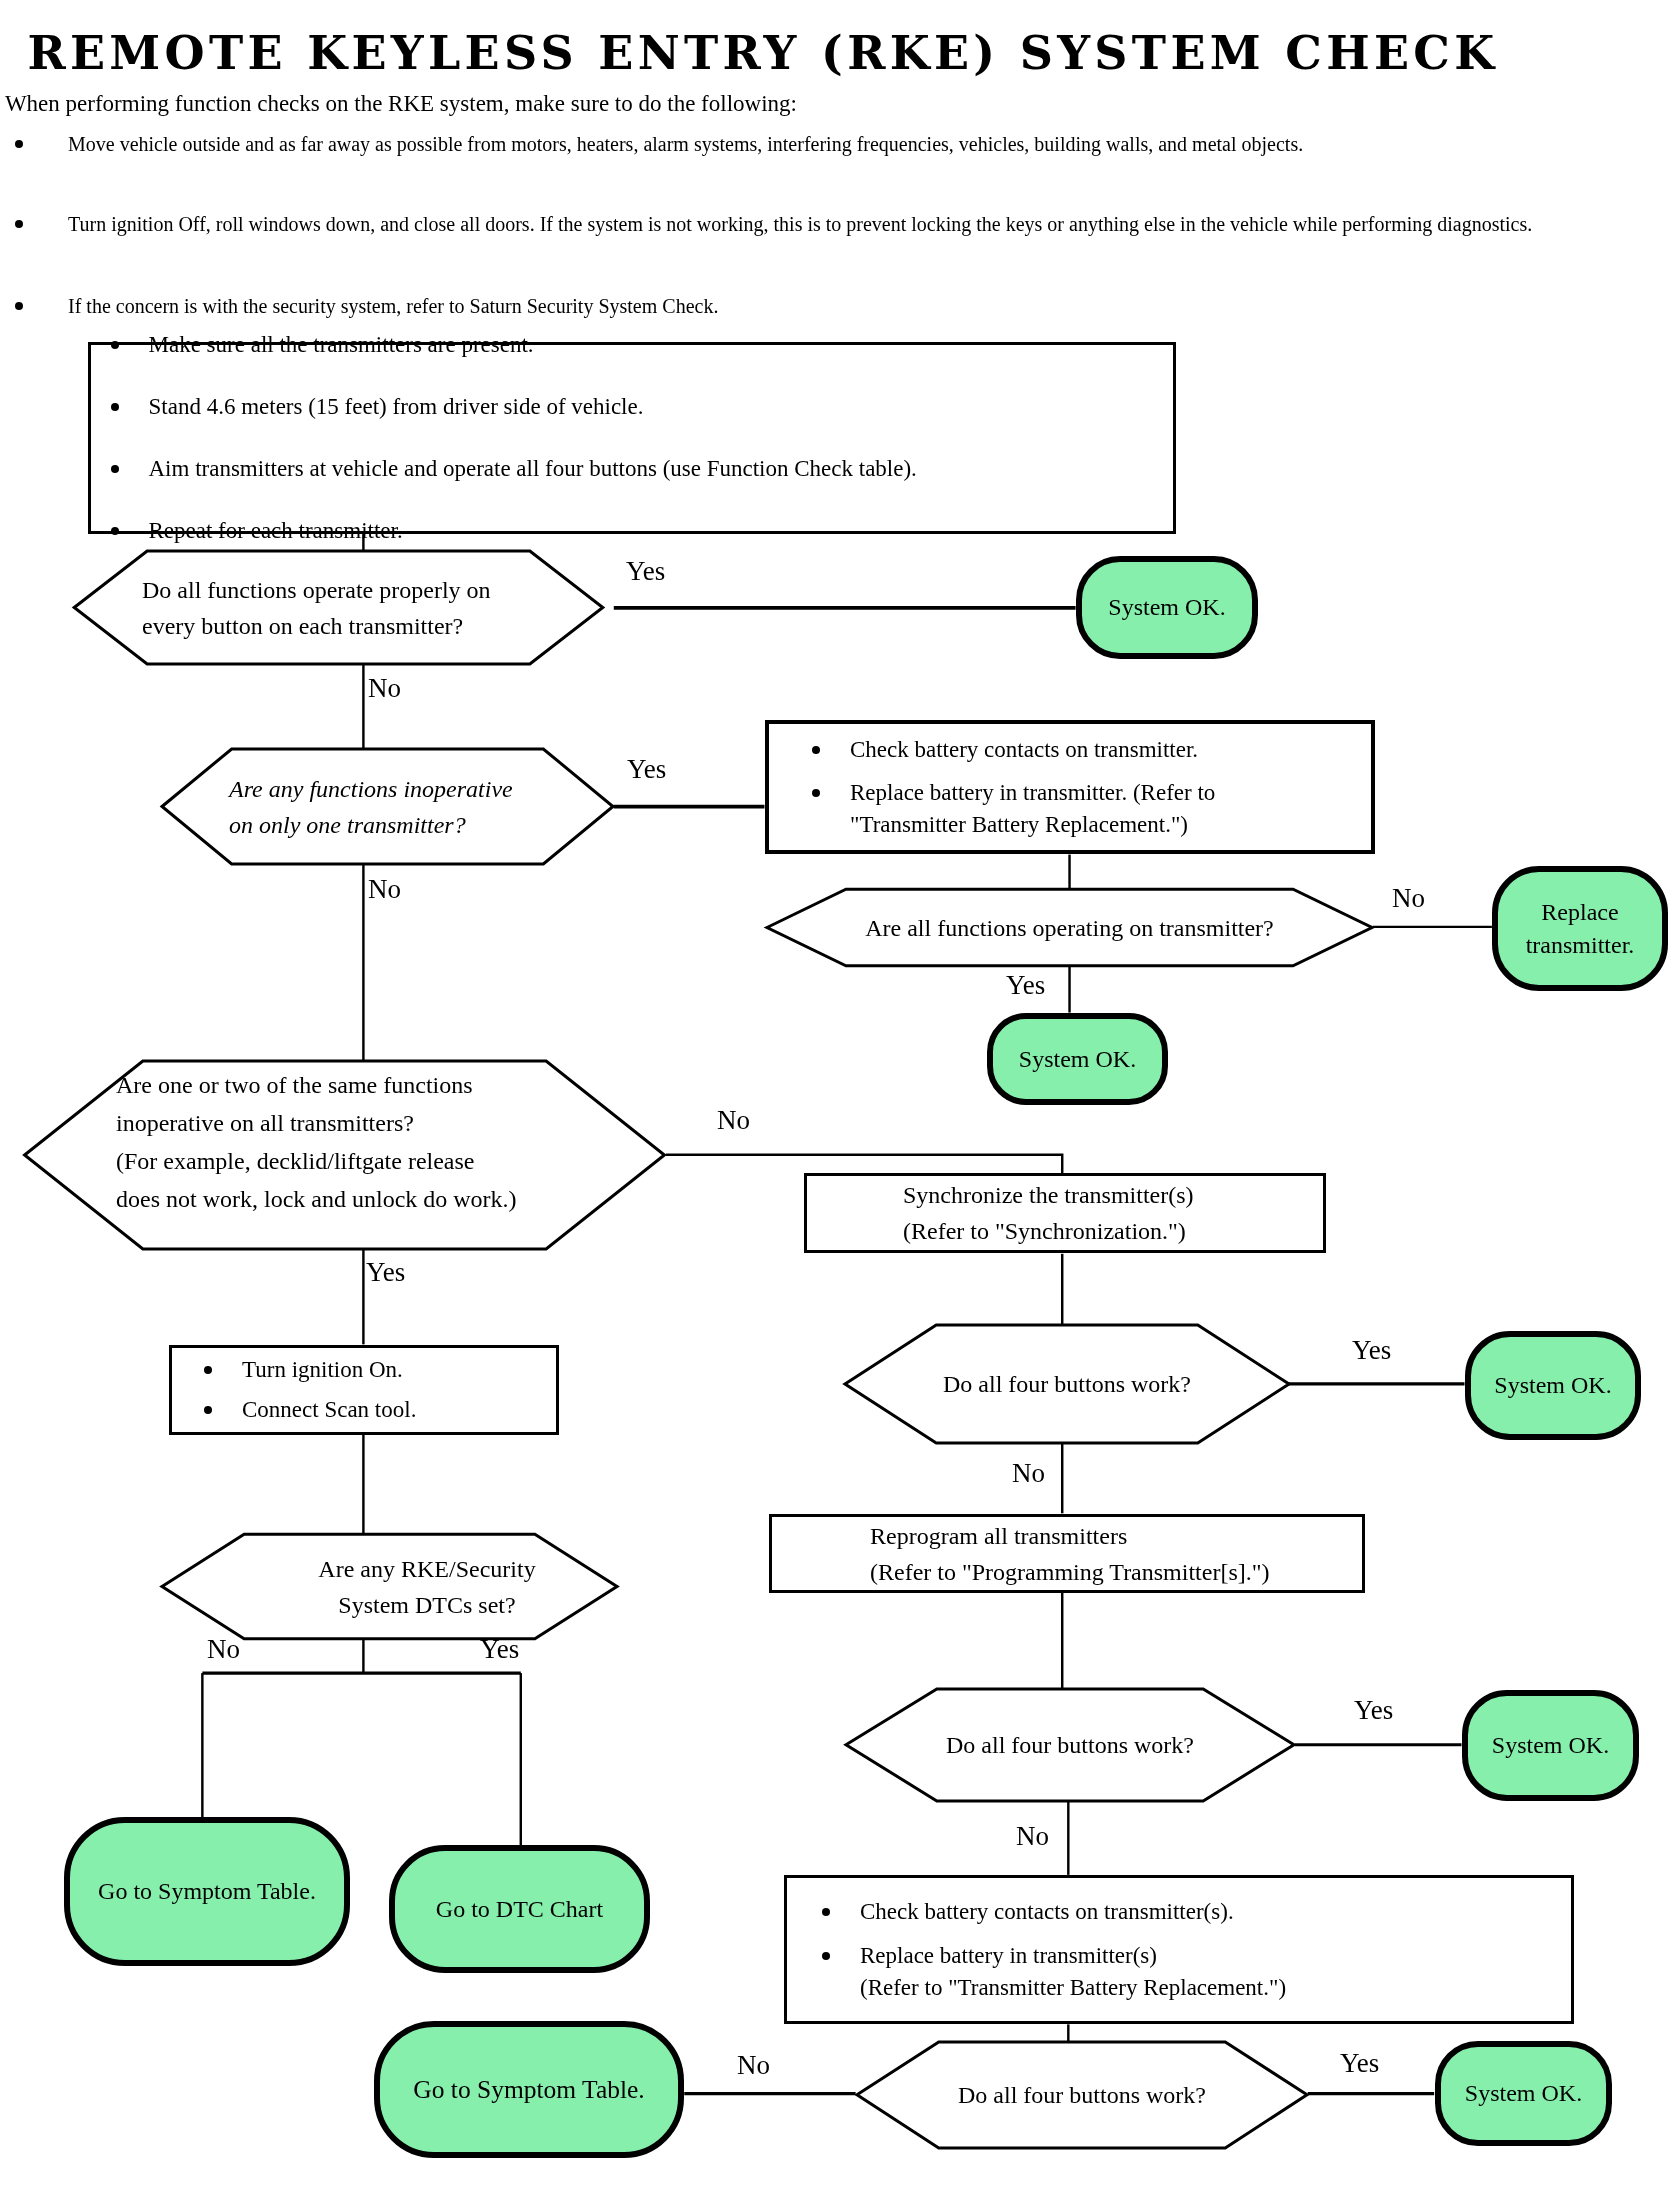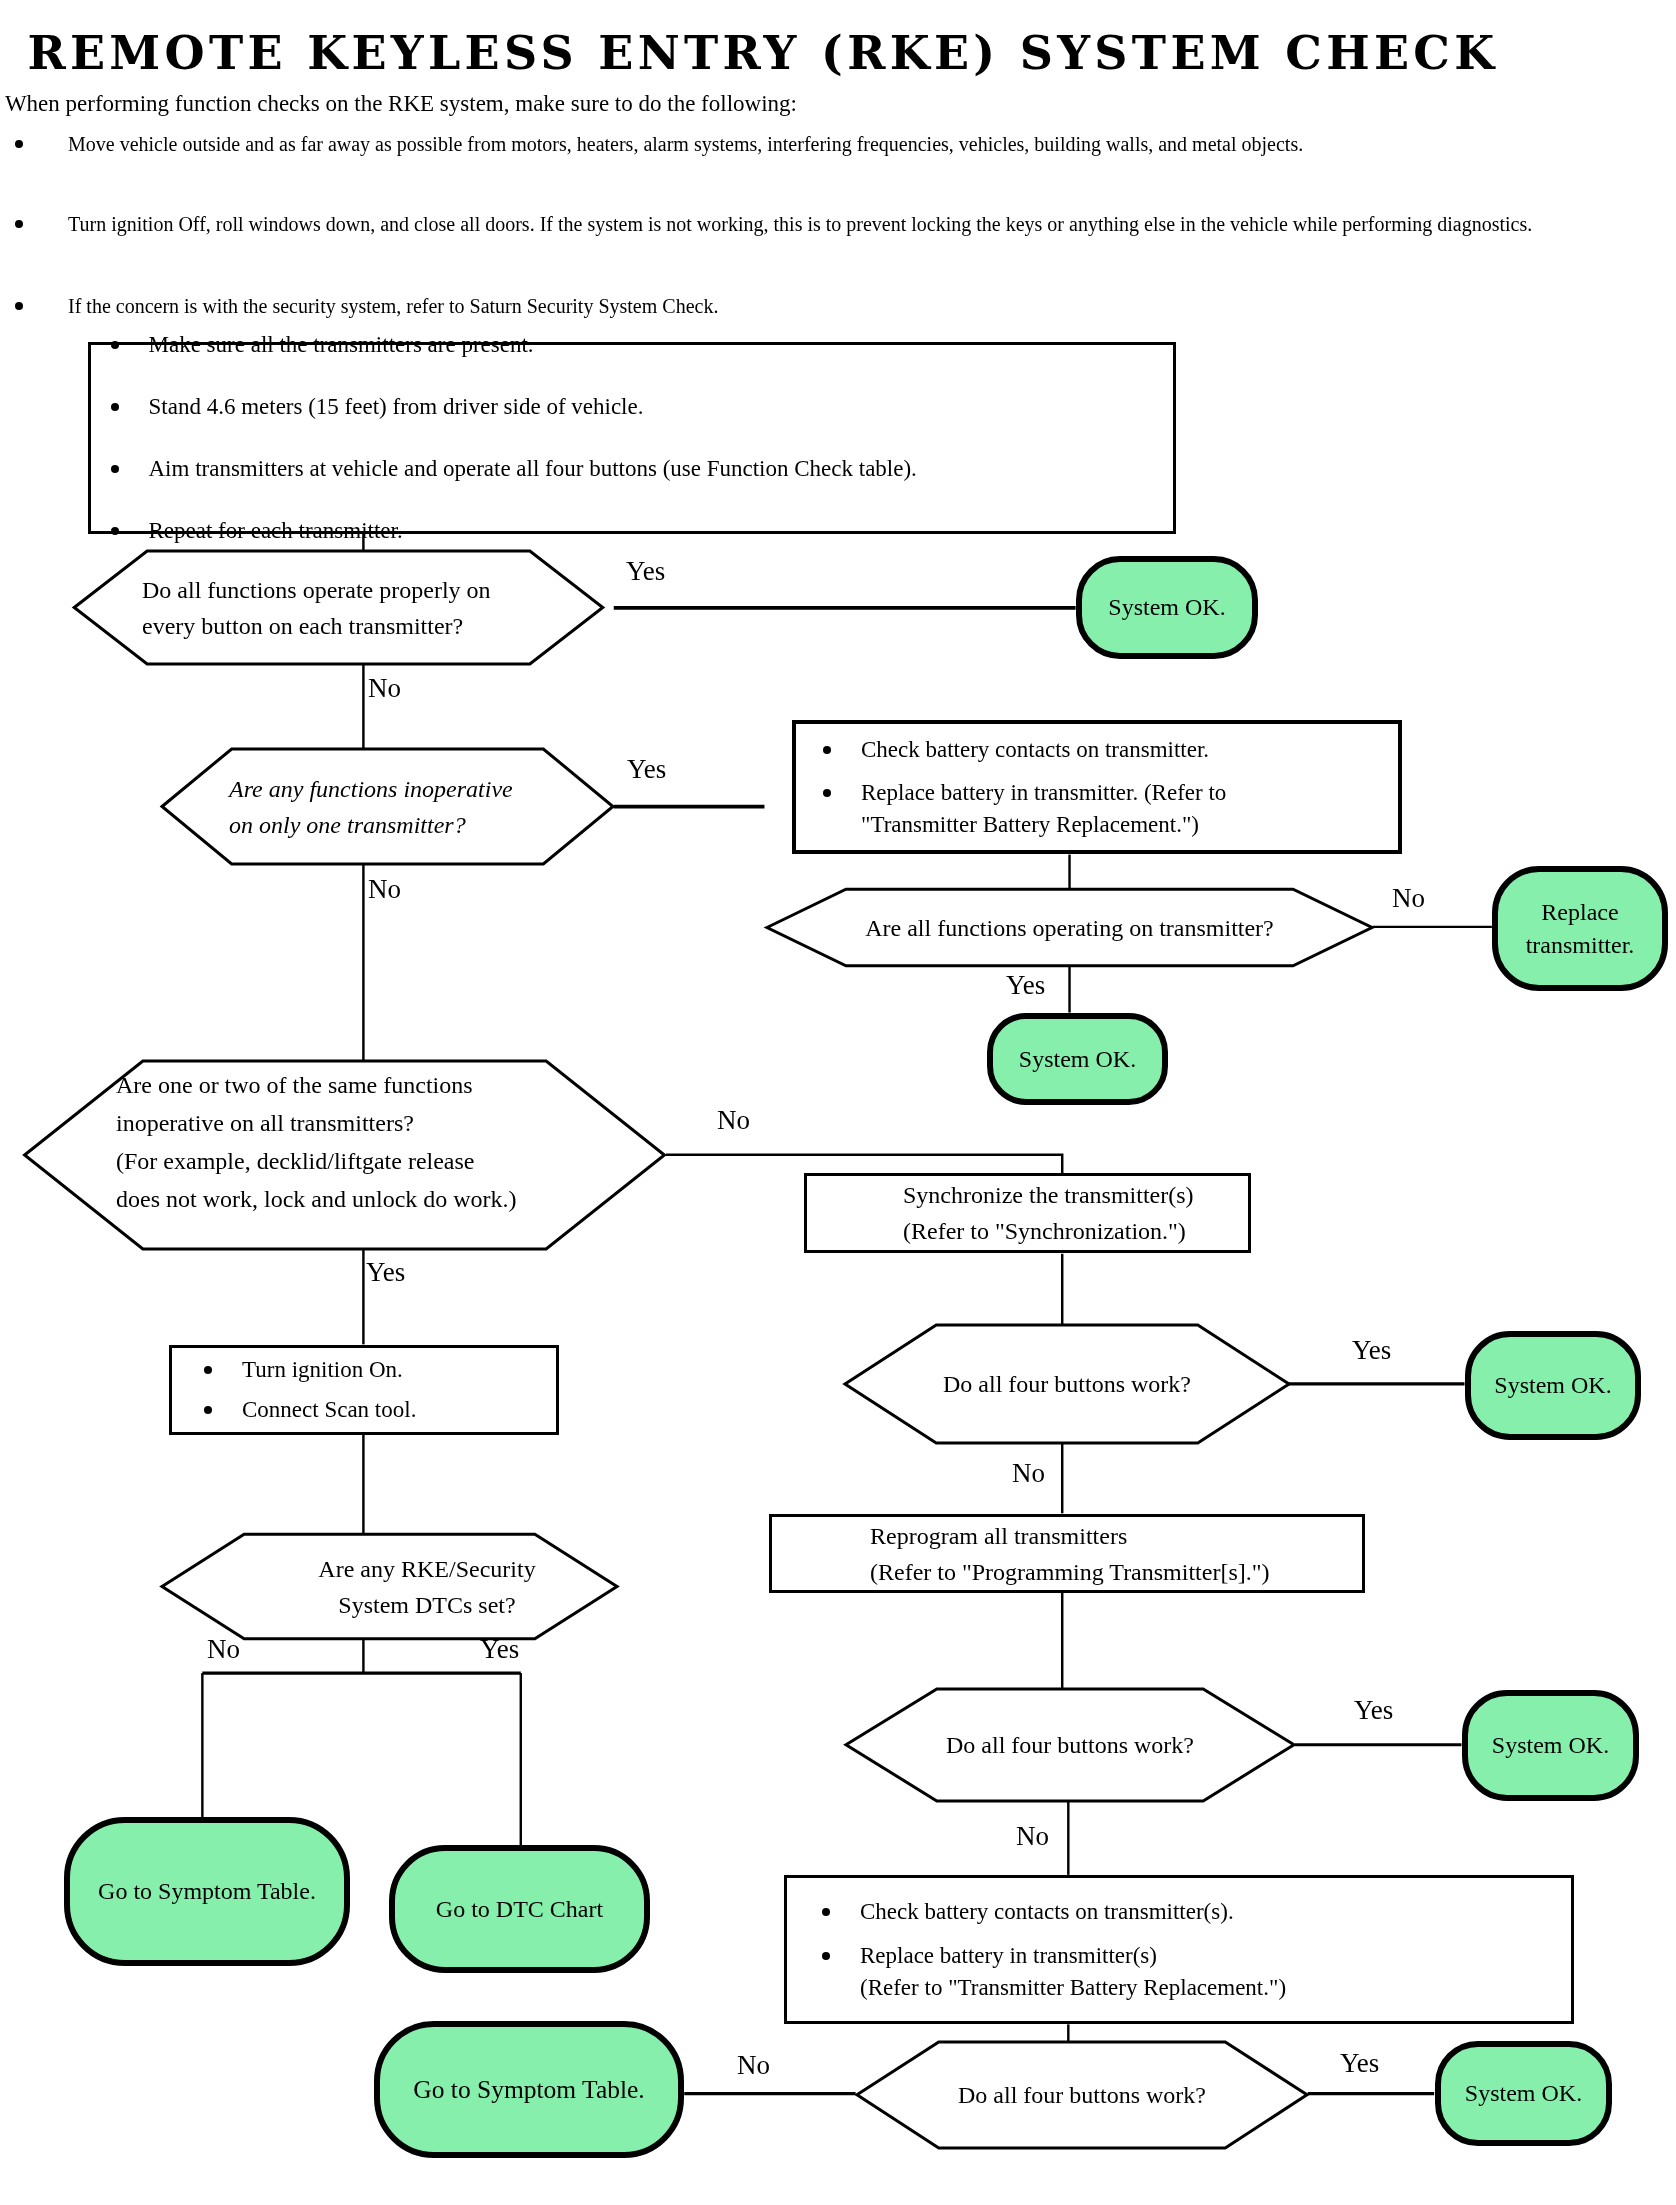--- a/index.html
+++ b/index.html
@@ -151,21 +151,21 @@
       <polygon points="0,95 115,0 630,0 745,95 630,190 115,190" fill="#fff" stroke="#000" stroke-width="5"></polygon>
     </svg>
     <div class="htxt" style="padding-left:68px;font-style:italic;">
       <div>Are any functions inoperative</div>
       <div>on only one transmitter?</div>
     </div>
   </div>
   <div class="elabel" style="left:627px;top:754px;">Yes</div>
   <div class="elabel" style="left:368px;top:874px;">No</div>
 
-  <div class="box thick" style="left:792px;top:720px;width:610px;height:134px;padding-left:27px;">
+  <div class="box thick" style="left:765px;top:720px;width:610px;height:134px;padding-left:43px;">
     <div class="blist" style="gap:11px;">
       <div class="bullet-row">
         <span class="dot"></span>
         <span class="btext">Check battery contacts on transmitter.</span>
       </div>
       <div class="bullet-row">
         <span class="dot"></span>
         <span class="btext">
           <div>Replace battery in transmitter. (Refer to</div>
           <div>"Transmitter Battery Replacement.")</div>
@@ -199,21 +199,21 @@
     <div class="htxt" style="padding-left:92px;line-height:38px;">
       <div>Are one or two of the same functions</div>
       <div>inoperative on all transmitters?</div>
       <div>(For example, decklid/liftgate release</div>
       <div>does not work, lock and unlock do work.)</div>
     </div>
   </div>
   <div class="elabel" style="left:717px;top:1105px;">No</div>
   <div class="elabel" style="left:366px;top:1257px;">Yes</div>
 
-  <div class="box" style="left:804px;top:1173px;width:447px;height:80px;">
+  <div class="box" style="left:804px;top:1173px;width:522px;height:80px;">
     <div class="lines-block" style="padding-left:96px;">
       <div>Synchronize the transmitter(s)</div>
       <div>(Refer to "Synchronization.")</div>
     </div>
   </div>
 
   <div class="hex" style="left:845px;top:1325px;width:444px;height:118px;">
     <svg width="444" height="118" viewBox="0 0 730 194">
       <polygon points="0,97 150,0 580,0 730,97 580,194 150,194" fill="#fff" stroke="#000" stroke-width="5"></polygon>
     </svg>

